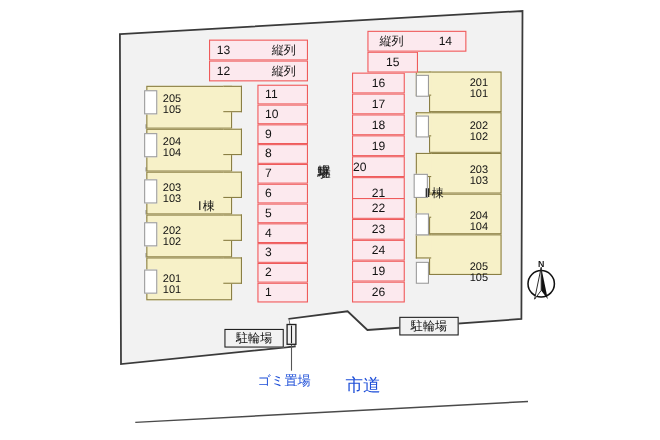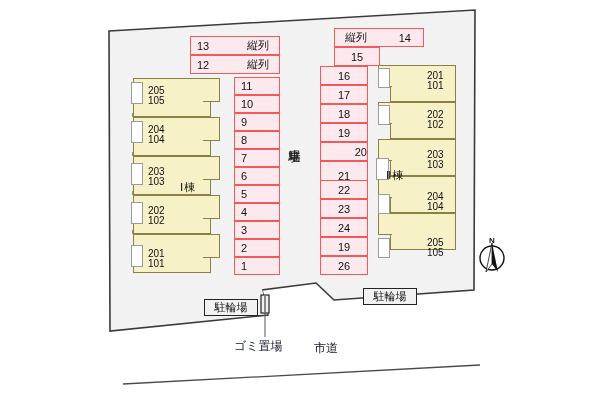--- a/index.html
+++ b/index.html
@@ -30,21 +30,21 @@
   
   .stair{position:absolute;box-sizing:border-box;background:#ffffff;
          border:1px solid #9b9b9b;}
 
   
   .boxlbl{position:absolute;box-sizing:border-box;background:#f2f2f2;
           border:1px solid #222;font-size:11px;color:#111;
           display:flex;align-items:center;justify-content:center;
           padding:1px 4px;}
 
-  .plain{position:absolute;font-size:11px;color:#0f172a;font-family:Liberation Mono, monospace;}
+  .plain{position:absolute;font-size:11px;color:#1d4ed8;font-family:Liberation Mono, monospace;}
   .compassN{position:absolute;font-size:8px;font-weight:bold;color:#111;}
 </style>
 </head>
 <body>
 
 <div id="stage">
 
   <svg class="svg-layer" viewBox="0 0 600 400">
 
     <polygon points="109,31 475,10 474,290 334,300 316,283 262,290 268,315 110,331" fill="#f2f2f2" stroke="#3a3a3a" stroke-width="1.6" stroke-linejoin="miter"></polygon>
@@ -219,21 +219,21 @@
   </div>
   <div class="stall" style="left:320px;top:85px;width:48px;height:19px;justify-content:center;">
     <span class="num" style="padding-left:0;">17</span>
   </div>
   <div class="stall" style="left:320px;top:104px;width:48px;height:19px;justify-content:center;">
     <span class="num" style="padding-left:0;">18</span>
   </div>
   <div class="stall" style="left:320px;top:123px;width:48px;height:19px;justify-content:center;">
     <span class="num" style="padding-left:0;">19</span>
   </div>
-  <div class="stall" style="left:320px;top:142px;width:48px;height:19px;justify-content:flex-end;">
+  <div class="stall" style="left:320px;top:142px;width:48px;height:19px;justify-content:flex-start;">
     <span class="num" style="padding-left:0;">20</span>
   </div>
   <div class="stall" style="left:320px;top:161px;width:48px;height:30px;justify-content:center;">
     <span class="num" style="padding-left:0;">21</span>
   </div>
   <div class="stall" style="left:320px;top:180px;width:48px;height:19px;justify-content:center;">
     <span class="num" style="padding-left:0;">22</span>
   </div>
   <div class="stall" style="left:320px;top:199px;width:48px;height:19px;justify-content:center;">
     <span class="num" style="padding-left:0;">23</span>
@@ -249,15 +249,15 @@
   </div>
 
   <div class="lbl v" style="left:288px;top:140px;font-size:12px;">駐車場</div>
 
   <div class="boxlbl" style="left:204px;top:299px;width:54px;height:17px;">駐輪場</div>
 
   <div class="boxlbl" style="left:363px;top:288px;width:54px;height:17px;">駐輪場</div>
 
   <div class="plain" style="left:234px;top:338px;font-size:12px;">ゴミ置場</div>
 
-  <div class="plain" style="left:314px;top:340px;font-size:12px;">市道</div>
+  <div class="plain" style="left:314px;top:340px;font-size:16px;">市道</div>
 
 </div>
 
 </body></html>

